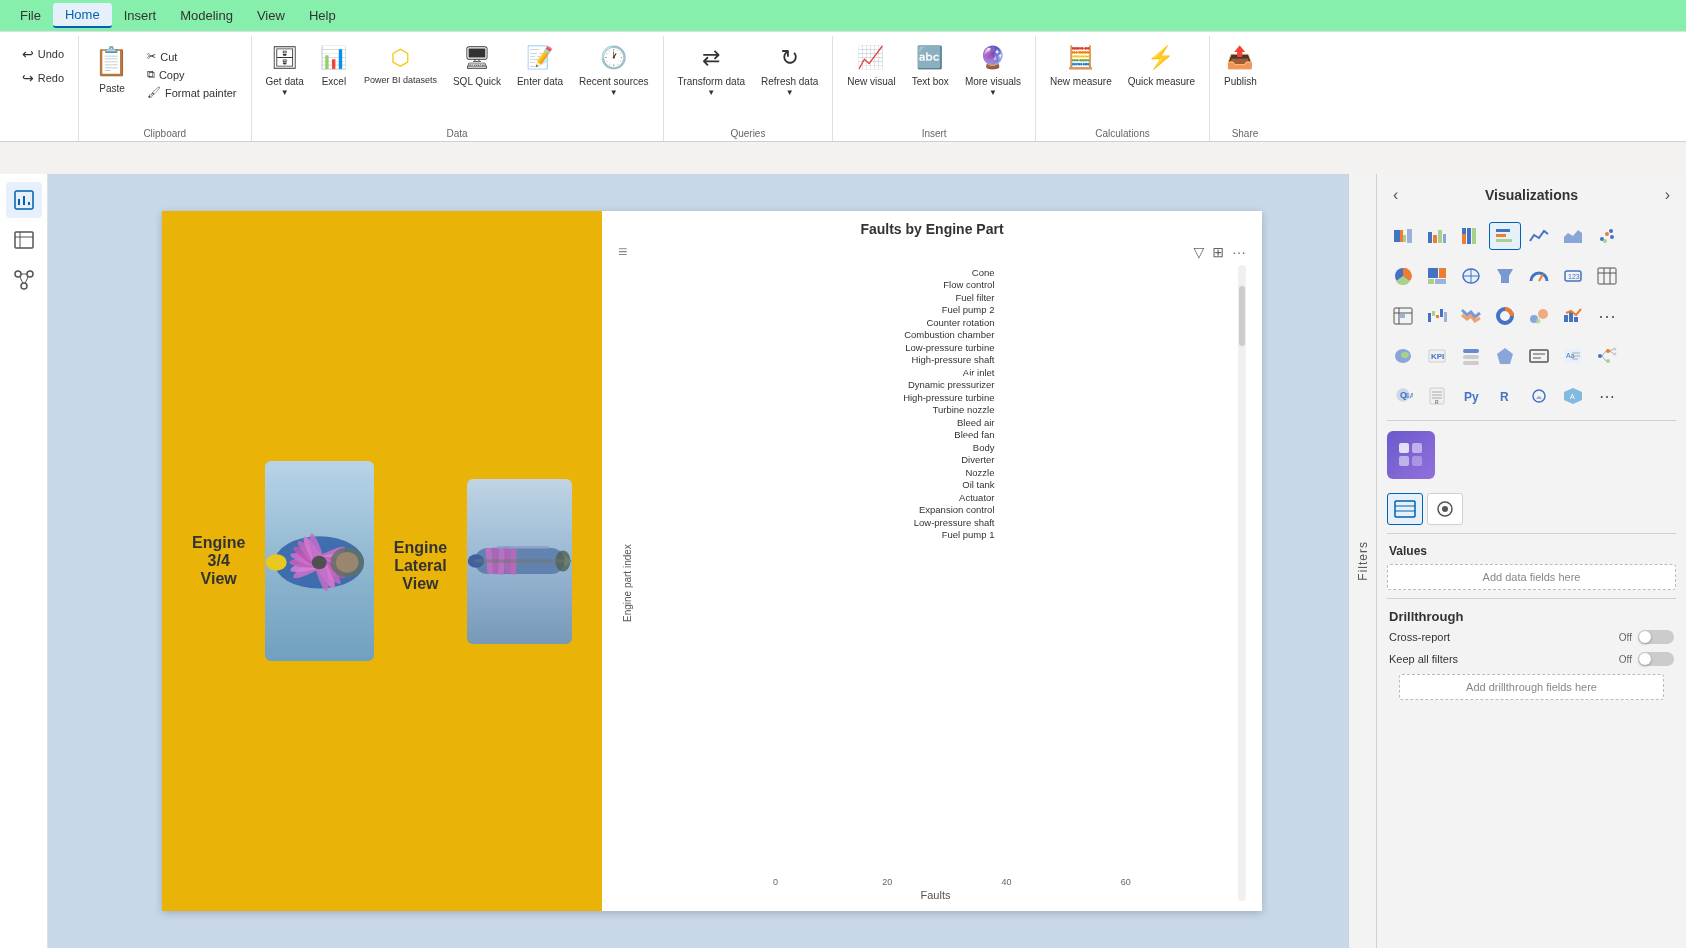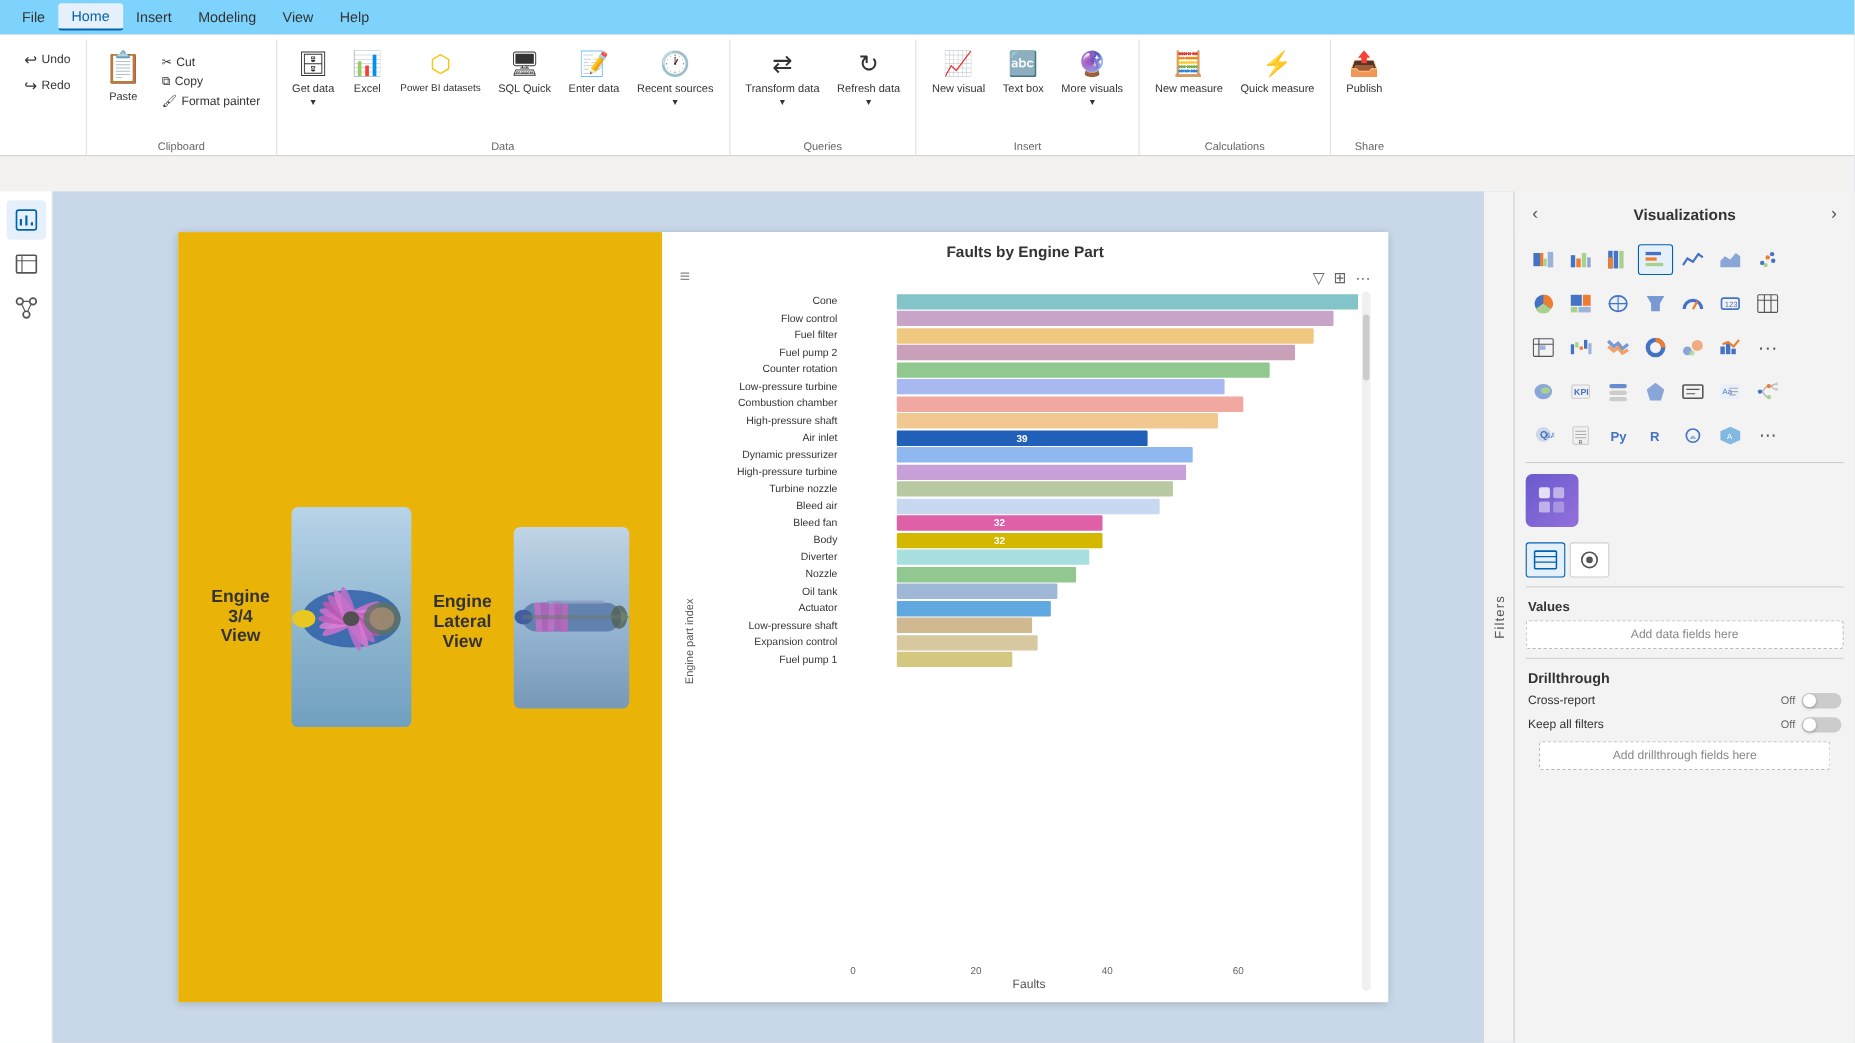--- a/index.html
+++ b/index.html
@@ -1,19 +1,19 @@
 <!DOCTYPE html>
 <html><head>
   <meta charset="utf-8">
   <style>
     * { box-sizing: border-box; margin: 0; padding: 0; }
     body { font-family: 'Segoe UI', Arial, sans-serif; font-size: 12px; background: #f3f2f1; overflow: hidden; width: 1686px; height: 948px; }
 
     
-    .menu-bar { display: flex; align-items: center; background: #7dd3fc; height: 32px; padding: 0 8px; border-bottom: 1px solid #e0e0e0; }
+    .menu-bar { display: flex; align-items: center; background: #86efac; height: 32px; padding: 0 8px; border-bottom: 1px solid #e0e0e0; }
     .menu-item { padding: 4px 12px; cursor: pointer; font-size: 13px; color: #333; border-radius: 3px; }
     .menu-item.active { background: #e6f0fb; color: #0062b1; border-bottom: 2px solid #0062b1; }
 
     
     .ribbon { background: #fff; border-bottom: 1px solid #d0d0d0; display: flex; align-items: stretch; padding: 4px 8px 0; height: 110px; }
     .ribbon-group { display: flex; flex-direction: column; align-items: flex-start; padding: 0 8px; border-right: 1px solid #e0e0e0; }
     .ribbon-group:last-child { border-right: none; }
     .ribbon-group-label { font-size: 10px; color: #666; text-align: center; width: 100%; margin-top: auto; padding-bottom: 2px; }
     .ribbon-row { display: flex; align-items: flex-start; gap: 2px; flex: 1; }
     .ribbon-btn { display: flex; flex-direction: column; align-items: center; justify-content: flex-start; padding: 4px 6px; cursor: pointer; border-radius: 3px; min-width: 40px; font-size: 10px; color: #333; text-align: center; line-height: 1.3; }
@@ -35,21 +35,21 @@
     .engine-panel { width: 440px; background: #eab308; display: flex; flex-direction: row; align-items: center; padding: 30px; gap: 20px; flex-shrink: 0; }
     .engine-title { font-size: 16px; font-weight: 600; color: #333; text-align: center; }
 
     
     .chart-panel { flex: 1; background: white; display: flex; flex-direction: column; padding: 10px 16px; }
     .chart-title { font-size: 14px; font-weight: 600; text-align: center; color: #333; margin-bottom: 6px; }
     .chart-toolbar { display: flex; align-items: center; justify-content: center; gap: 8px; margin-bottom: 4px; }
     .chart-toolbar-btn { cursor: pointer; color: #666; font-size: 14px; }
     .chart-area { display: flex; flex: 1; min-height: 0; }
     .y-axis-label { writing-mode: vertical-rl; transform: rotate(180deg); font-size: 10px; color: #555; text-align: center; padding: 0 4px; }
-    .bar-row { display: flex; align-items: center; margin: 1.5px 0; }
+    .bar-row { display: flex; align-items: center; margin: 1.5px 0; flex-direction: column; }
     .bar-label { width: 130px; text-align: right; padding-right: 6px; font-size: 9.5px; color: #333; white-space: nowrap; flex-shrink: 0; }
     .bar-container { flex: 1; position: relative; height: 14px; }
     .bar { height: 100%; border-radius: 1px; position: relative; display: flex; align-items: center; margin-left: 48px; }
     .bar-value { position: absolute; font-size: 9px; color: #fff; font-weight: bold; left: 50%; transform: translateX(-50%); white-space: nowrap; }
     .x-axis-label { text-align: center; font-size: 11px; color: #555; margin-top: 2px; }
     .chart-scrollbar { width: 8px; background: #f0f0f0; margin-left: 4px; border-radius: 4px; position: relative; }
     .chart-scrollbar-thumb { width: 6px; height: 60px; background: #ccc; border-radius: 4px; margin: 1px; position: absolute; top: 20px; }
 
     
     .right-panel { position: absolute; right: 0; top: 174px; width: 310px; background: #f3f3f3; border-left: 1px solid #d0d0d0; height: calc(948px - 174px); display: flex; flex-direction: column; overflow-y: auto; }
@@ -361,29 +361,29 @@
                   <div class="bar" style="width: 77.5%; background-color: rgb(200, 160, 184);"></div>
                 </div>
               </div>
               <div class="bar-row">
                 <div class="bar-label">Counter rotation</div>
                 <div class="bar-container">
                   <div class="bar" style="width: 72.5%; background-color: rgb(144, 200, 144);"></div>
                 </div>
               </div>
               <div class="bar-row">
+                <div class="bar-label">Combustion chamber</div>
+                <div class="bar-container">
+                  <div class="bar" style="width: 67.5%; background-color: rgb(240, 168, 160);"></div>
+                </div>
+              </div>
+              <div class="bar-row">
                 <div class="bar-label">Low-pressure turbine</div>
                 <div class="bar-container">
                   <div class="bar" style="width: 63.75%; background-color: rgb(168, 184, 240);"></div>
-                </div>
-              </div>
-              <div class="bar-row">
-                <div class="bar-label">Combustion chamber</div>
-                <div class="bar-container">
-                  <div class="bar" style="width: 67.5%; background-color: rgb(240, 168, 160);"></div>
                 </div>
               </div>
               <div class="bar-row">
                 <div class="bar-label">High-pressure shaft</div>
                 <div class="bar-container">
                   <div class="bar" style="width: 62.5%; background-color: rgb(240, 200, 144);"></div>
                 </div>
               </div>
               <div class="bar-row">
                 <div class="bar-label">Air inlet</div>
@@ -451,29 +451,29 @@
                   <div class="bar" style="width: 31.25%; background-color: rgb(160, 184, 216);"></div>
                 </div>
               </div>
               <div class="bar-row">
                 <div class="bar-label">Actuator</div>
                 <div class="bar-container">
                   <div class="bar" style="width: 30%; background-color: rgb(96, 168, 224);"></div>
                 </div>
               </div>
               <div class="bar-row">
+                <div class="bar-label">Expansion control</div>
+                <div class="bar-container">
+                  <div class="bar" style="width: 27.5%; background-color: rgb(216, 200, 160);"></div>
+                </div>
+              </div>
+              <div class="bar-row">
                 <div class="bar-label">Low-pressure shaft</div>
                 <div class="bar-container">
                   <div class="bar" style="width: 26.25%; background-color: rgb(208, 184, 144);"></div>
-                </div>
-              </div>
-              <div class="bar-row">
-                <div class="bar-label">Expansion control</div>
-                <div class="bar-container">
-                  <div class="bar" style="width: 27.5%; background-color: rgb(216, 200, 160);"></div>
                 </div>
               </div>
               <div class="bar-row">
                 <div class="bar-label">Fuel pump 1</div>
                 <div class="bar-container">
                   <div class="bar" style="width: 22.5%; background-color: rgb(212, 200, 128);"></div>
                 </div>
               </div>
             </div>
 

